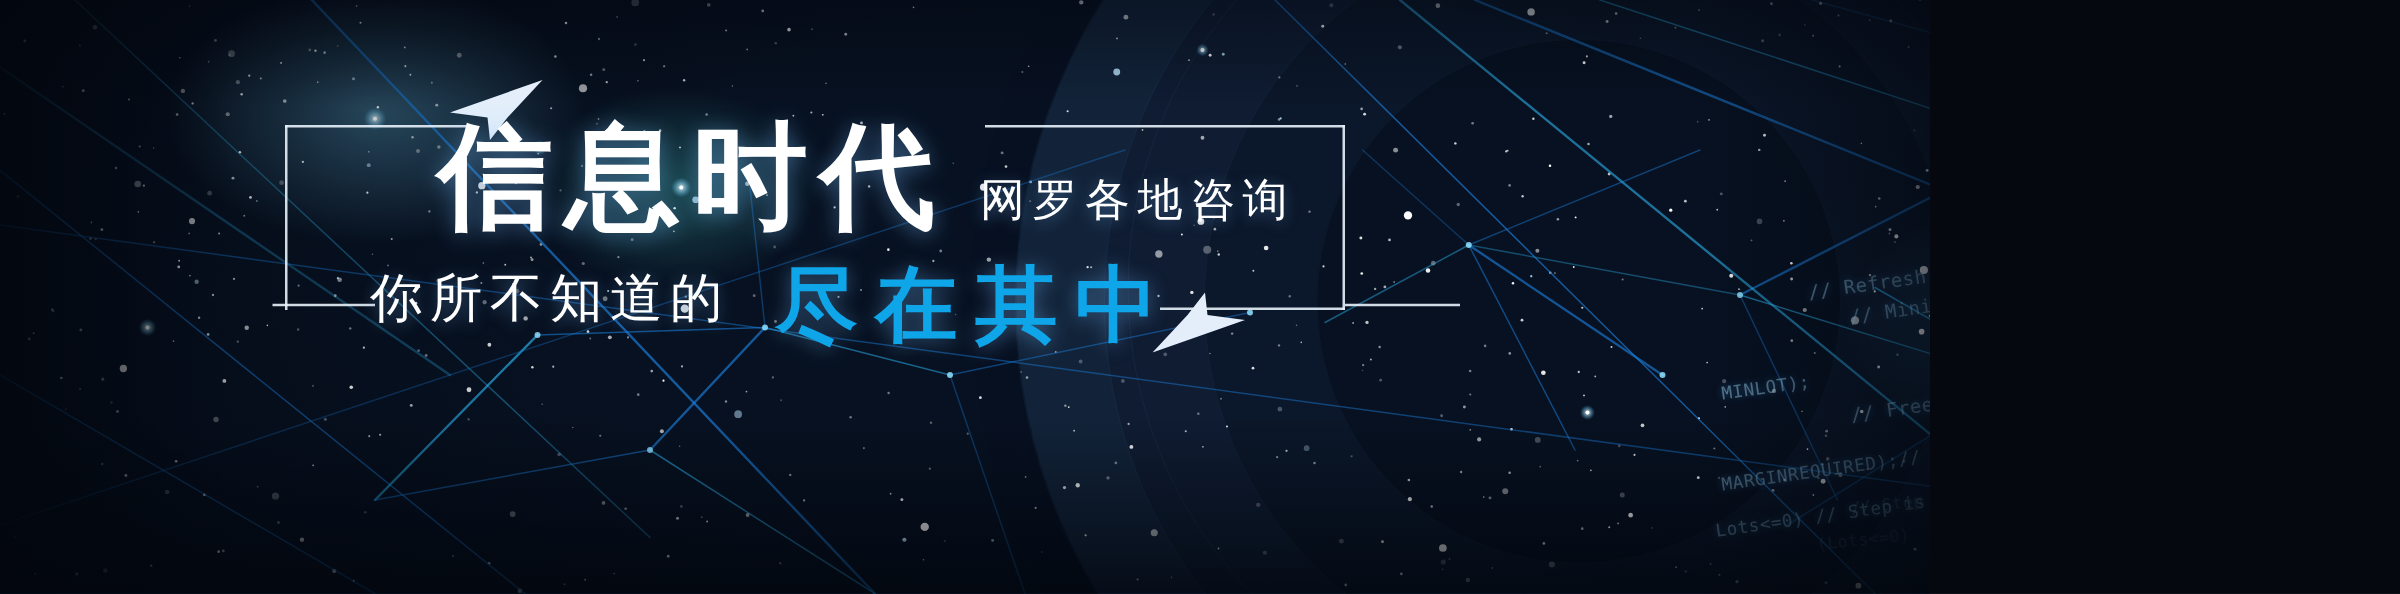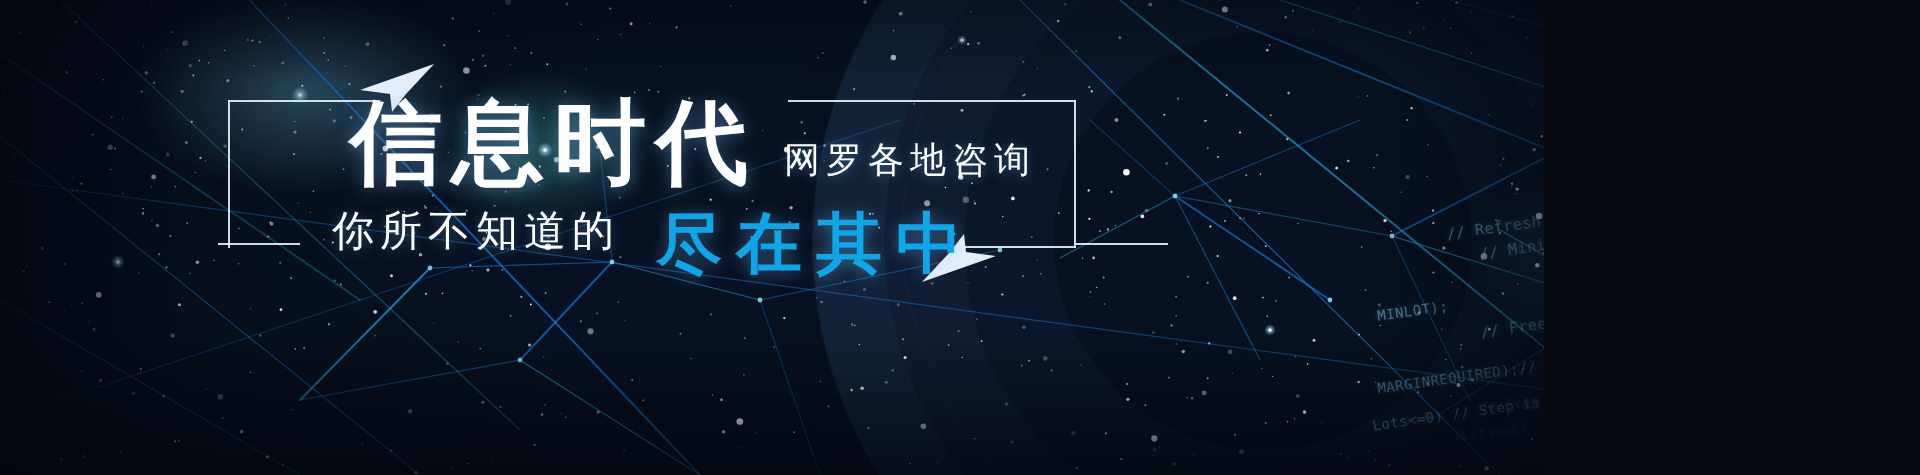--- a/index.html
+++ b/index.html
@@ -74,21 +74,21 @@
   .head-row{position:absolute;left:122px;top:8px;display:flex;align-items:flex-end;}
   #headline{
     font-size:92px;line-height:1;color:#ffffff;font-weight:700;
     letter-spacing:10px;
     text-shadow:0 2px 18px rgba(120,190,255,.45);
   }
   #subhead{
     font-size:36px;line-height:1;color:#ffffff;font-weight:400;letter-spacing:6px;
     margin-left:26px;margin-bottom:10px;text-shadow:0 2px 12px rgba(120,190,255,.4);
   }
-  .row2{position:absolute;left:68px;top:122px;display:flex;align-items:flex-start;margin-left:36px;}
+  .row2{position:absolute;left:68px;top:122px;display:flex;align-items:center;}
   #subline{
     font-size:42px;line-height:1;color:#ffffff;font-weight:400;letter-spacing:6px;
     margin-bottom:8px;text-shadow:0 2px 12px rgba(120,190,255,.4);
   }
   #headline2{
     font-size:66px;line-height:1;color:#0ea5e9;font-weight:700;letter-spacing:14px;
     margin-left:36px;text-shadow:0 2px 16px rgba(120,190,255,.45);
   }
 
   .arrow{position:absolute;}

